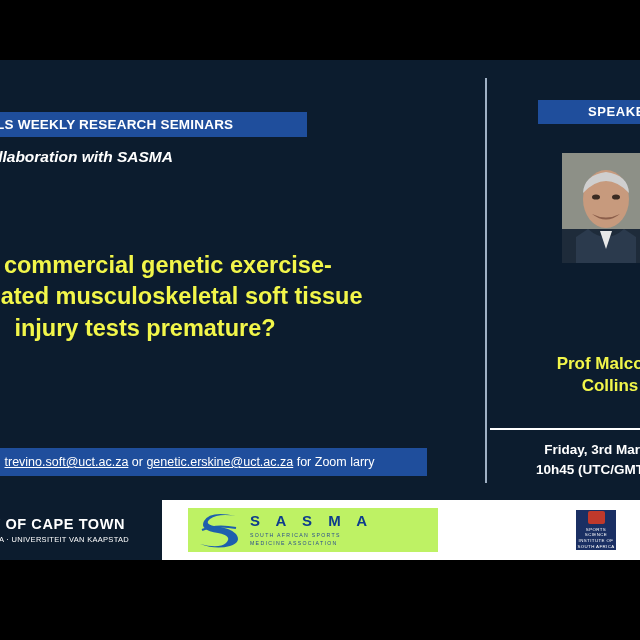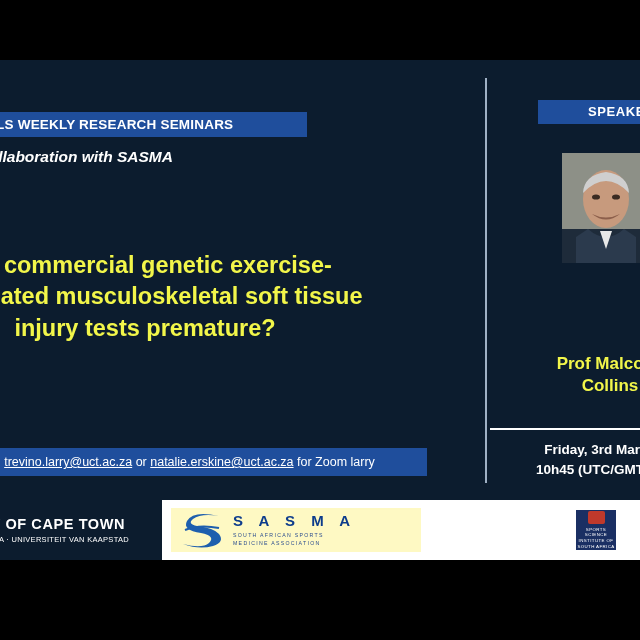--- a/index.html
+++ b/index.html
@@ -129,25 +129,25 @@
     white-space: nowrap;
   }
   .uct-sub {
     font-size: 7.5px;
     letter-spacing: 0.3px;
     margin-top: 3px;
     white-space: nowrap;
   }
   .sasma-logo {
     position: absolute;
-    left: 271px;
+    left: 288px;
     top: 8px;
     width: 250px;
     height: 44px;
-    background: #fef9c3;
+    background: #bef264;
     display: flex;
     align-items: center;
   }
   .sasma-swoosh {
     width: 52px;
     height: 40px;
     flex: 0 0 auto;
     margin-left: 4px;
   }
   .sasma-words {
@@ -269,21 +269,21 @@
 
       <div class="banner">
         <div class="banner-text">HPALS WEEKLY RESEARCH SEMINARS</div>
       </div>
 
       <div class="collab">In collaboration with SASMA</div>
 
       <div class="title">Are commercial genetic exercise-associated musculoskeletal soft tissue injury tests premature?</div>
 
       <div class="contact-bar">
-        <span></span><a href="#">trevino.larry@uct.ac.za</a><span> or </span><a href="#">natalie.erskine@uct.ac.za</a><span> for Zoom larry</span>
+        <span></span><a href="#">trevino.soft@uct.ac.za</a><span> or </span><a href="#">genetic.erskine@uct.ac.za</a><span> for Zoom larry</span>
       </div>
 
       <div class="divider"></div>
 
       <div class="speaker-banner">SPEAKER</div>
 
       <div class="portrait">
         <svg width="88" height="110" viewBox="0 0 88 110">
           <rect x="0" y="0" width="88" height="110" fill="#8d9087"></rect>
           <rect x="0" y="76" width="88" height="34" fill="#1e2b3a"></rect>

